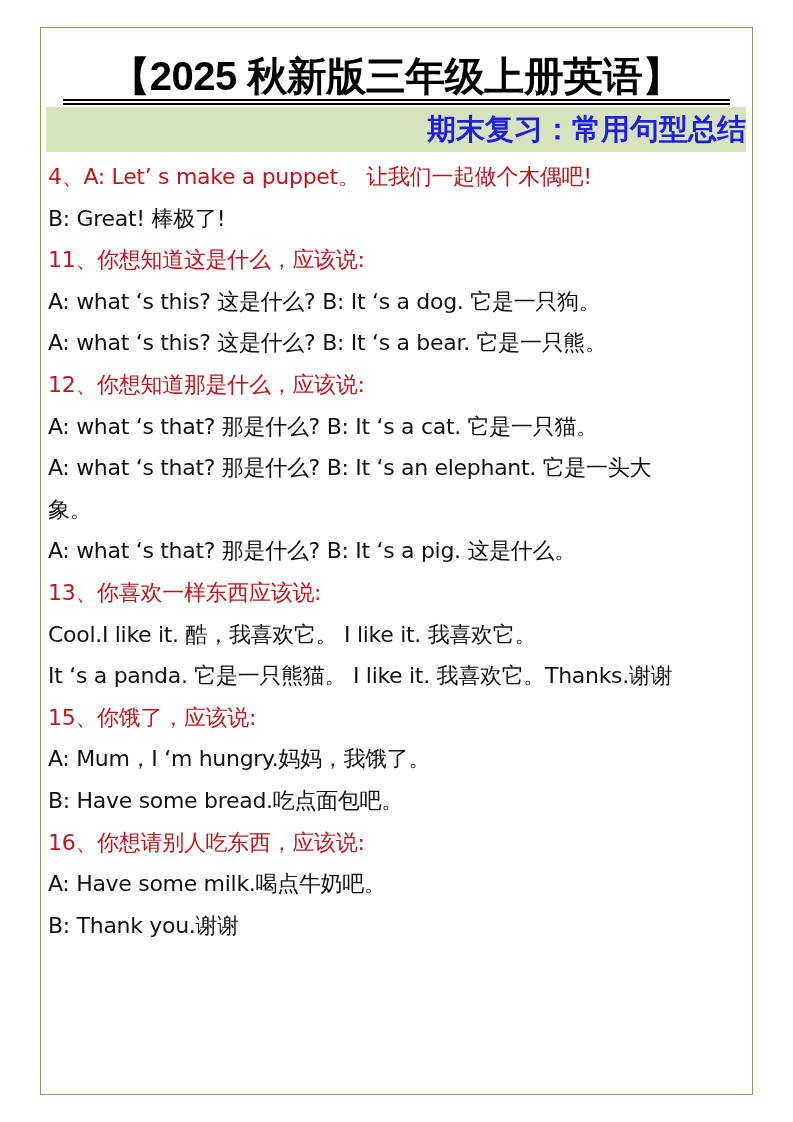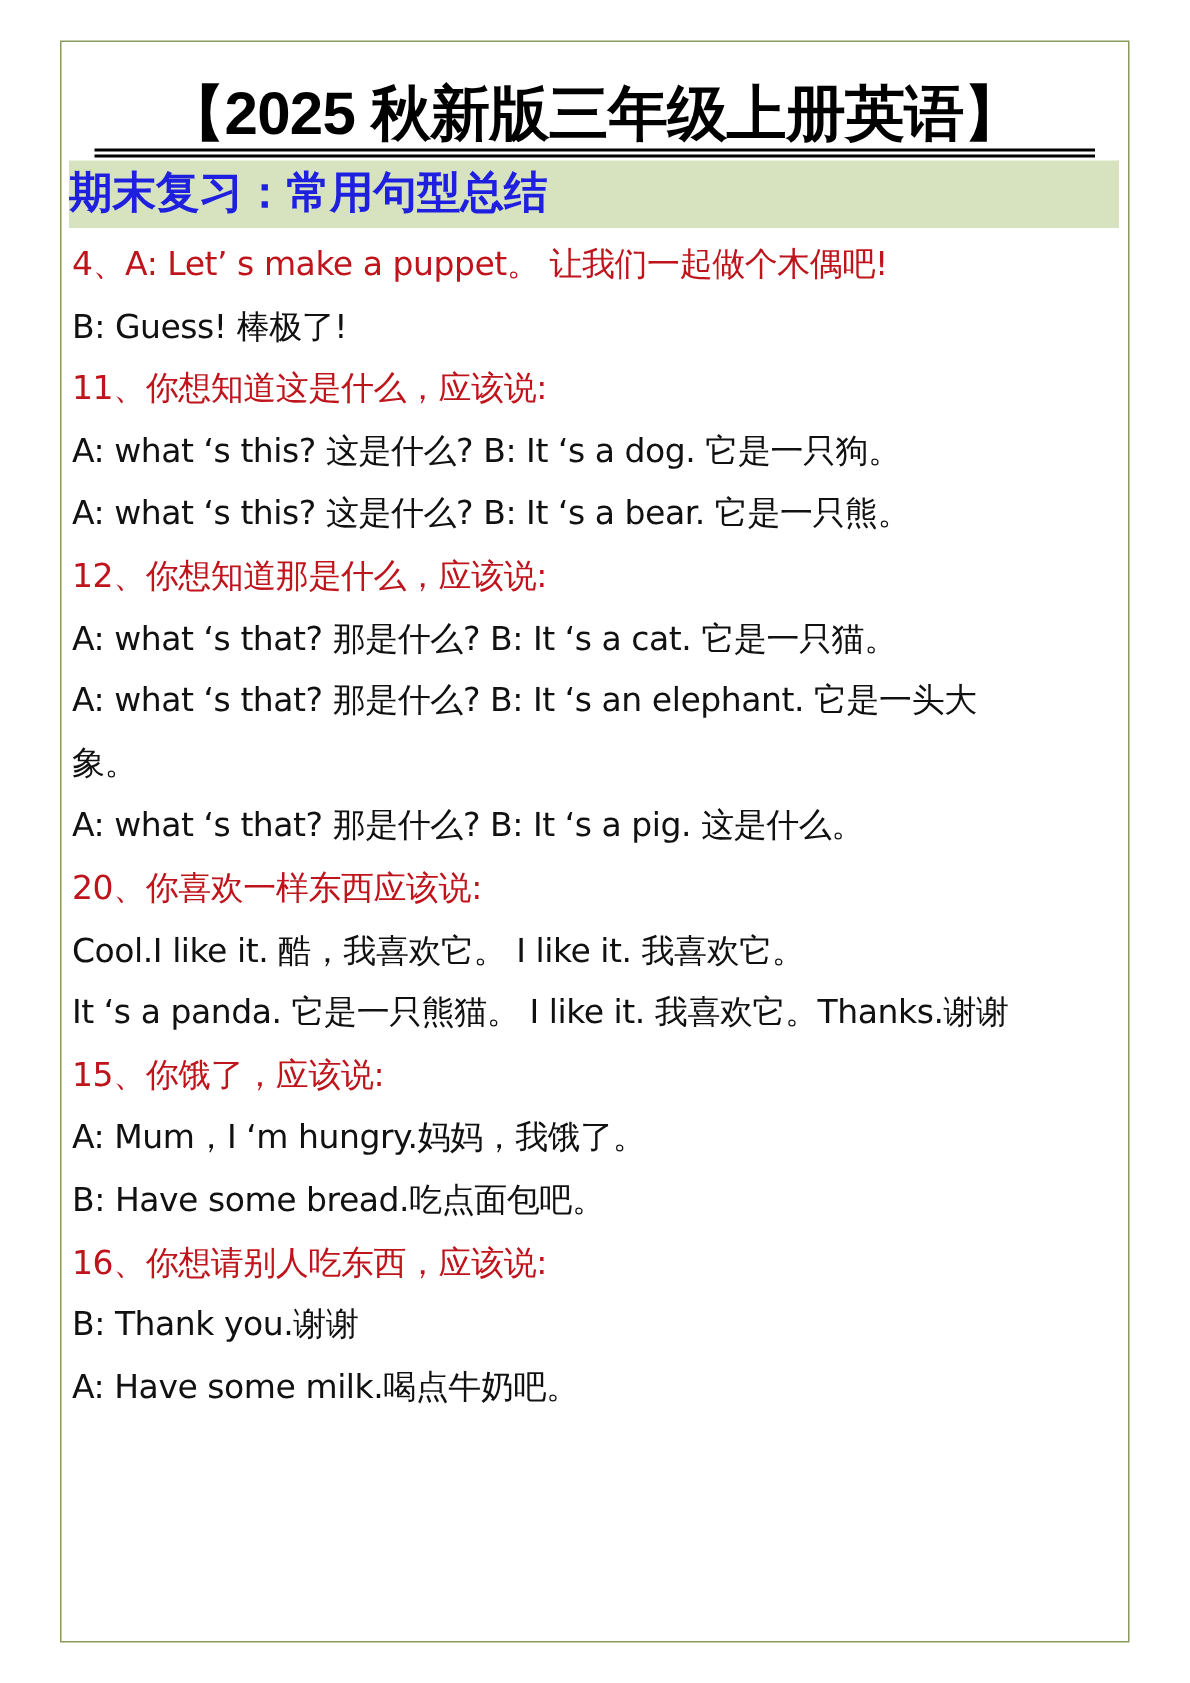--- a/index.html
+++ b/index.html
@@ -8,51 +8,51 @@
   .page-frame { position:absolute; left:40px; top:27px; width:713px; height:1068px;
                 border:1px solid #8a9a5b; box-sizing:border-box; }
   .title { position:absolute; left:40px; top:52px; width:712px; text-align:center;
            font-family:"Liberation Sans", sans-serif; font-weight:bold; font-size:40px;
            line-height:48px; color:#000; letter-spacing:-0.5px; white-space:nowrap; }
   .rule1 { position:absolute; left:63px; width:667px; top:99px; height:2px; background:#000; }
   .rule2 { position:absolute; left:63px; width:667px; top:103px; height:2px; background:#000; }
   .subtitle-band { position:absolute; left:46px; top:107px; width:700px; height:45px;
                    background:#d7e3bf; }
   .subtitle { position:absolute; left:46px; top:107px; width:700px; height:30px; line-height:45px;
-              text-align:left; font-weight:bold; font-size:29px; color:#1f1fe0;
+              text-align:right; font-weight:bold; font-size:29px; color:#1f1fe0;
               font-family:"Liberation Sans", sans-serif; }
   .content { position:absolute; left:48px; top:156px; width:700px; }
   .line { font-size:22px; line-height:41.6px; white-space:nowrap; color:#111; letter-spacing:-0.3px; }
   .line.red { color:#c0141c; }
 </style>
 </head>
 <body>
 
 <div class="page-frame"></div>
 
 <div class="title">【2025 秋新版三年级上册英语】</div>
 <div class="rule1"></div>
 <div class="rule2"></div>
 
 <div class="subtitle-band"></div>
 <div class="subtitle">期末复习：常用句型总结</div>
 
 <div class="content">
   <div class="line red">4、A: Let’ s make a puppet。 让我们一起做个木偶吧!</div>
-  <div class="line">B: Guess!   棒极了!</div>
+  <div class="line">B: Great!   棒极了!</div>
   <div class="line red">11、你想知道这是什么，应该说:</div>
   <div class="line">A: what  ‘s this?  这是什么?  B: It  ‘s a dog. 它是一只狗。</div>
   <div class="line">A: what  ‘s this?  这是什么?  B: It  ‘s a bear. 它是一只熊。</div>
   <div class="line red">12、你想知道那是什么，应该说:</div>
   <div class="line">A: what  ‘s that?  那是什么?  B: It  ‘s a cat. 它是一只猫。</div>
   <div class="line">A: what  ‘s that?  那是什么?  B: It  ‘s an elephant. 它是一头大</div>
   <div class="line">象。</div>
   <div class="line">A: what  ‘s that?  那是什么?  B: It  ‘s a pig. 这是什么。</div>
-  <div class="line red">20、你喜欢一样东西应该说:</div>
+  <div class="line red">13、你喜欢一样东西应该说:</div>
   <div class="line">Cool.I like it. 酷，我喜欢它。  I like it. 我喜欢它。</div>
   <div class="line">It  ‘s a panda. 它是一只熊猫。  I like it. 我喜欢它。Thanks.谢谢</div>
   <div class="line red">15、你饿了，应该说:</div>
   <div class="line">A: Mum，I  ‘m hungry.妈妈，我饿了。</div>
   <div class="line">B: Have some bread.吃点面包吧。</div>
   <div class="line red">16、你想请别人吃东西，应该说:</div>
+  <div class="line">A: Have some milk.喝点牛奶吧。</div>
   <div class="line">B: Thank you.谢谢</div>
-  <div class="line">A: Have some milk.喝点牛奶吧。</div>
 </div>
 
 </body></html>

